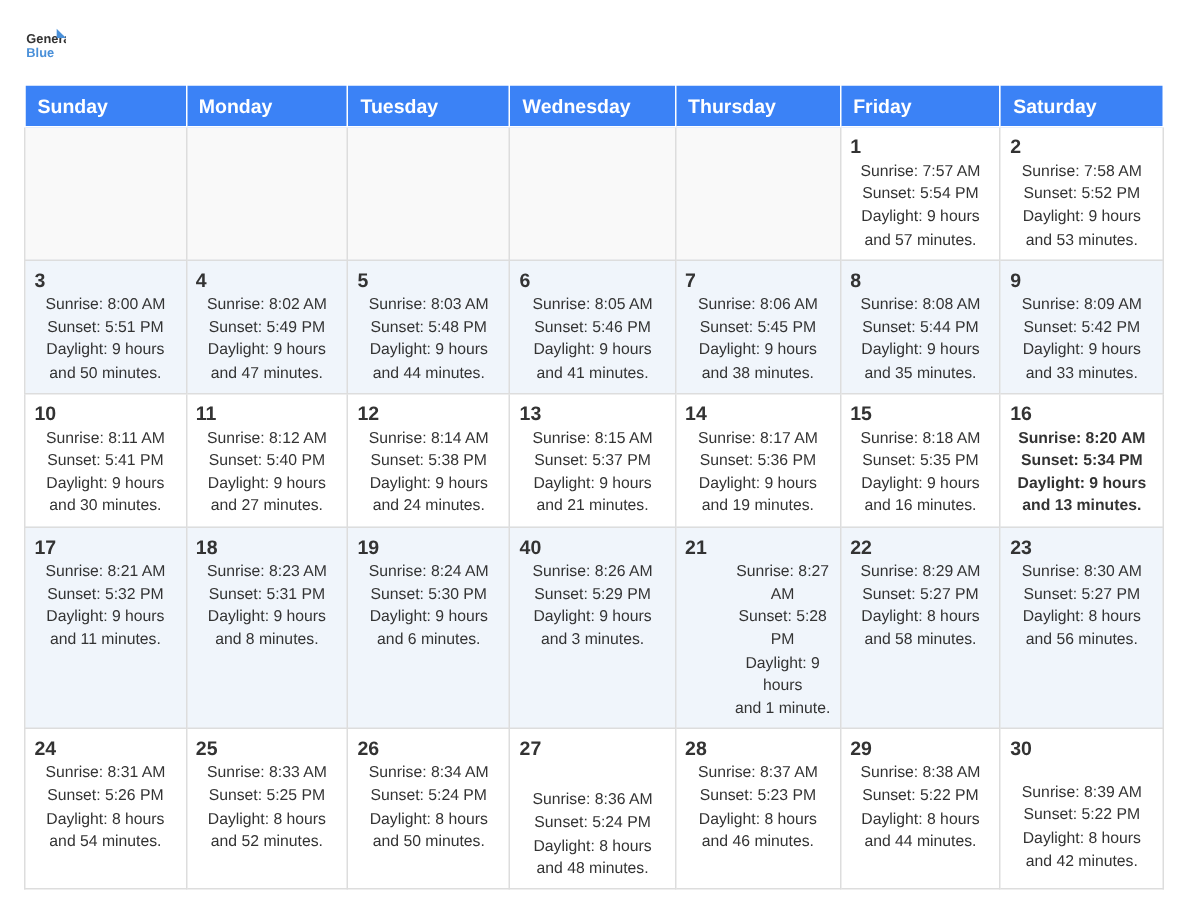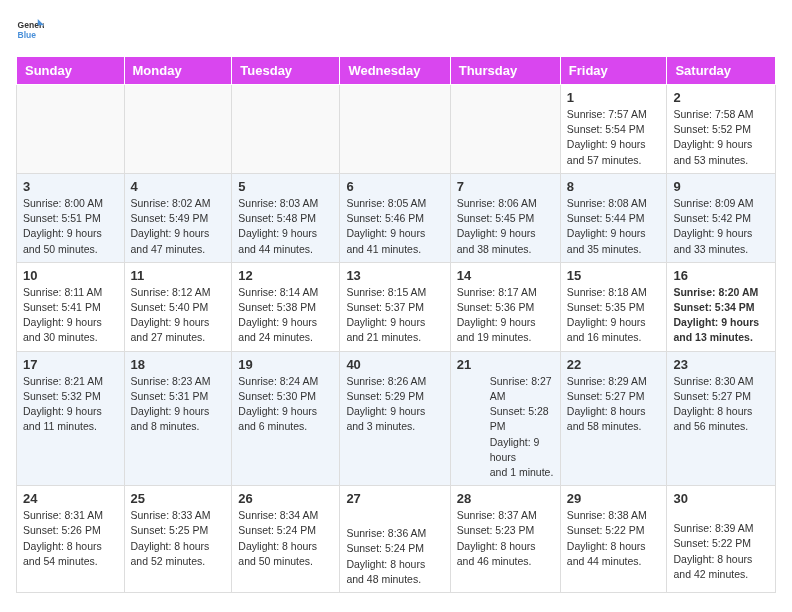--- a/index.html
+++ b/index.html
@@ -35,21 +35,21 @@
     }
     .location {
       font-size: 15px;
       color: #555;
     }
     .calendar {
       width: 100%;
       border-collapse: collapse;
     }
     .calendar th {
-      background: #d946ef;
+      background: #3b82f6;
       color: #fff;
       font-size: 13px;
       font-weight: bold;
       padding: 6px 8px;
       text-align: left;
       border: 1px solid #fff;
     }
     .calendar td {
       vertical-align: top;
       border: 1px solid #ddd;
@@ -66,20 +66,21 @@
     .day-num {
       font-size: 13px;
       font-weight: bold;
       display: block;
       margin-bottom: 2px;
     }
     .day-info {
       font-size: 10.5px;
       line-height: 1.45;
       color: #333;
+      text-align: center;
     }
     .row-alt td {
       background: #f0f5fb;
     }
   </style>
 </head>
 <body>
 
 <div class="header">
   <div class="logo">

